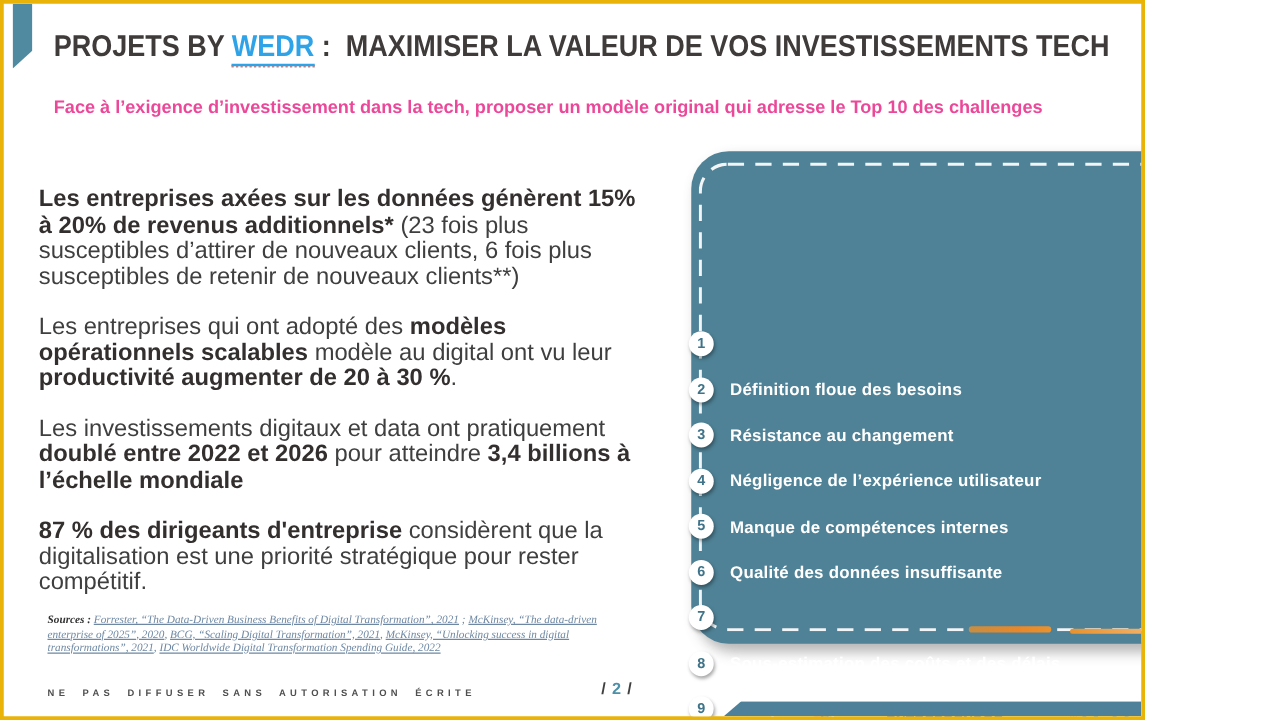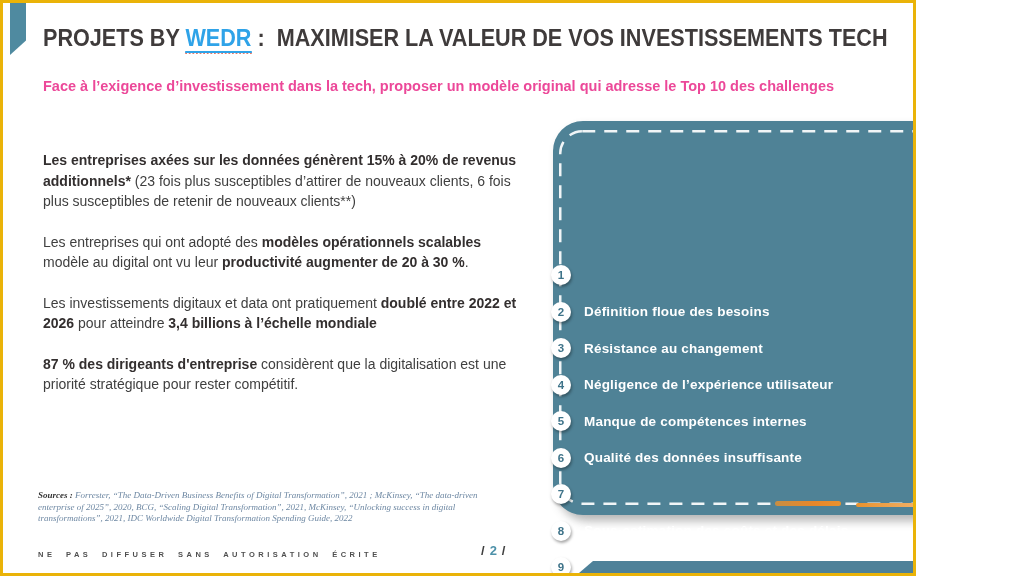--- a/index.html
+++ b/index.html
@@ -12,28 +12,28 @@
   .corner-ribbon{position:absolute;left:7px;top:0;width:16px;height:52px;background:#4F8AA0;
     clip-path:polygon(0 0,100% 0,100% 72%,0 100%);}
   
   .title{position:absolute;left:40px;top:21px;font-size:24px;font-weight:bold;color:#3F3B3B;
     white-space:pre;transform:scaleX(.9);transform-origin:left top;}
   .title .wedr-wrap{border-bottom:2px dotted #E4796A;padding-bottom:1px;}
   .title .wedr-link{color:#2FA3E8;border-bottom:2px solid #2FA3E8;cursor:pointer;}
   
   .subtitle{position:absolute;left:40px;top:75px;font-size:14.5px;font-weight:bold;color:#ec4899;white-space:pre;}
   
-  .body-col{position:absolute;left:40px;top:147px;width:482px;font-size:14px;line-height:20.5px;color:#3F3F3F;}
+  .body-col{position:absolute;left:28px;top:147px;width:482px;font-size:19px;line-height:20.5px;color:#3F3F3F;}
   .body-col p{margin:0 0 20px 0;}
   .body-col b{color:#332F2F;}
   
   .sources{position:absolute;left:35px;top:487px;width:455px;font-family:"Liberation Serif",serif;
     font-style:italic;font-size:9px;line-height:11.5px;color:#6E88A3;}
   .sources .lbl{color:#333;font-weight:bold;}
-  .sources .src{cursor:pointer;}
+  .sources .src{text-decoration:underline;cursor:pointer;}
   
   .panel{position:absolute;left:550px;top:118px;width:433px;height:394px;background:#4F8296;
     border-radius:30px;box-shadow:5px 6px 10px rgba(90,90,90,.45);}
   .panel .dash-svg{position:absolute;left:6px;top:9px;}
   .ch-list{position:absolute;left:-2px;top:136px;right:18px;}
   .ch-row{display:flex;align-items:center;gap:13px;height:36.5px;}
   .ch-num{width:20px;height:20px;border-radius:50%;background:#fff;color:#3E7389;font-size:11.5px;
     font-weight:bold;display:flex;align-items:center;justify-content:center;flex:none;
     box-shadow:1px 2px 3px rgba(0,0,0,.35);}
   .ch-label{color:#fff;font-weight:bold;font-size:13.5px;letter-spacing:.2px;}

